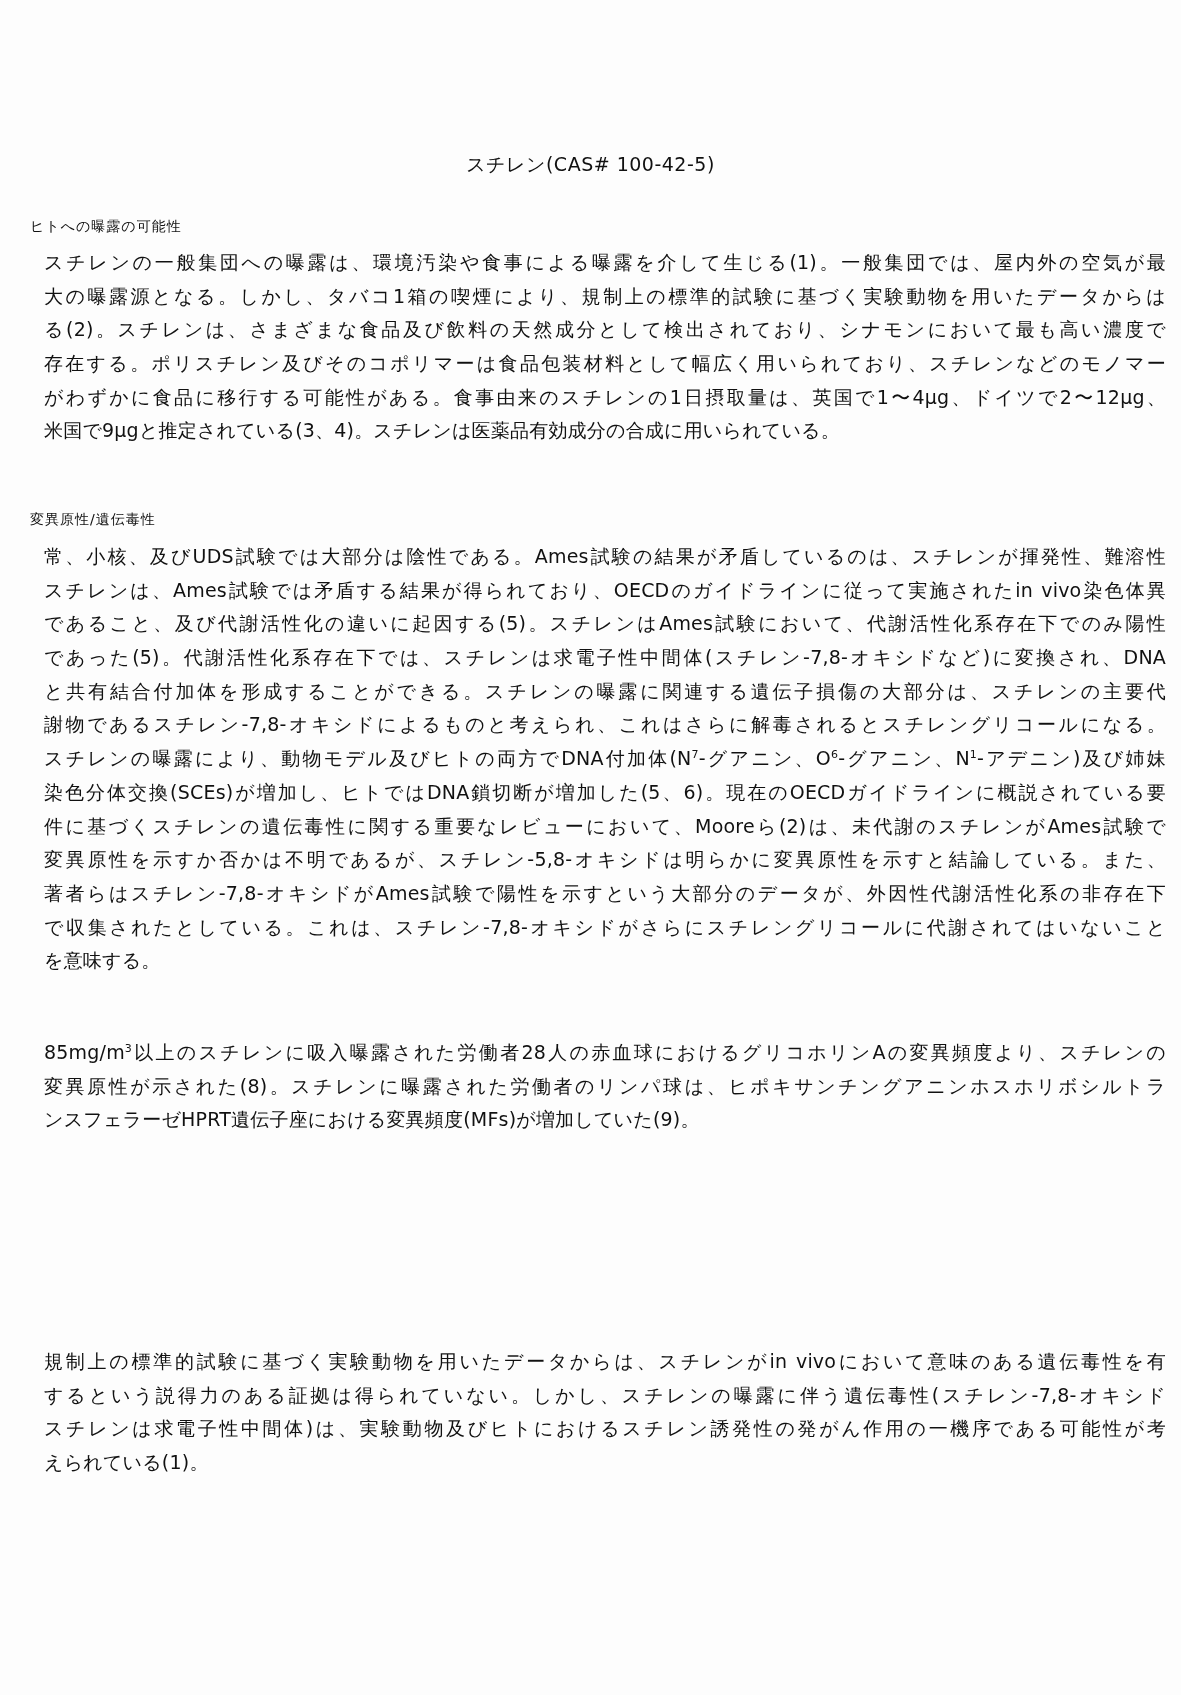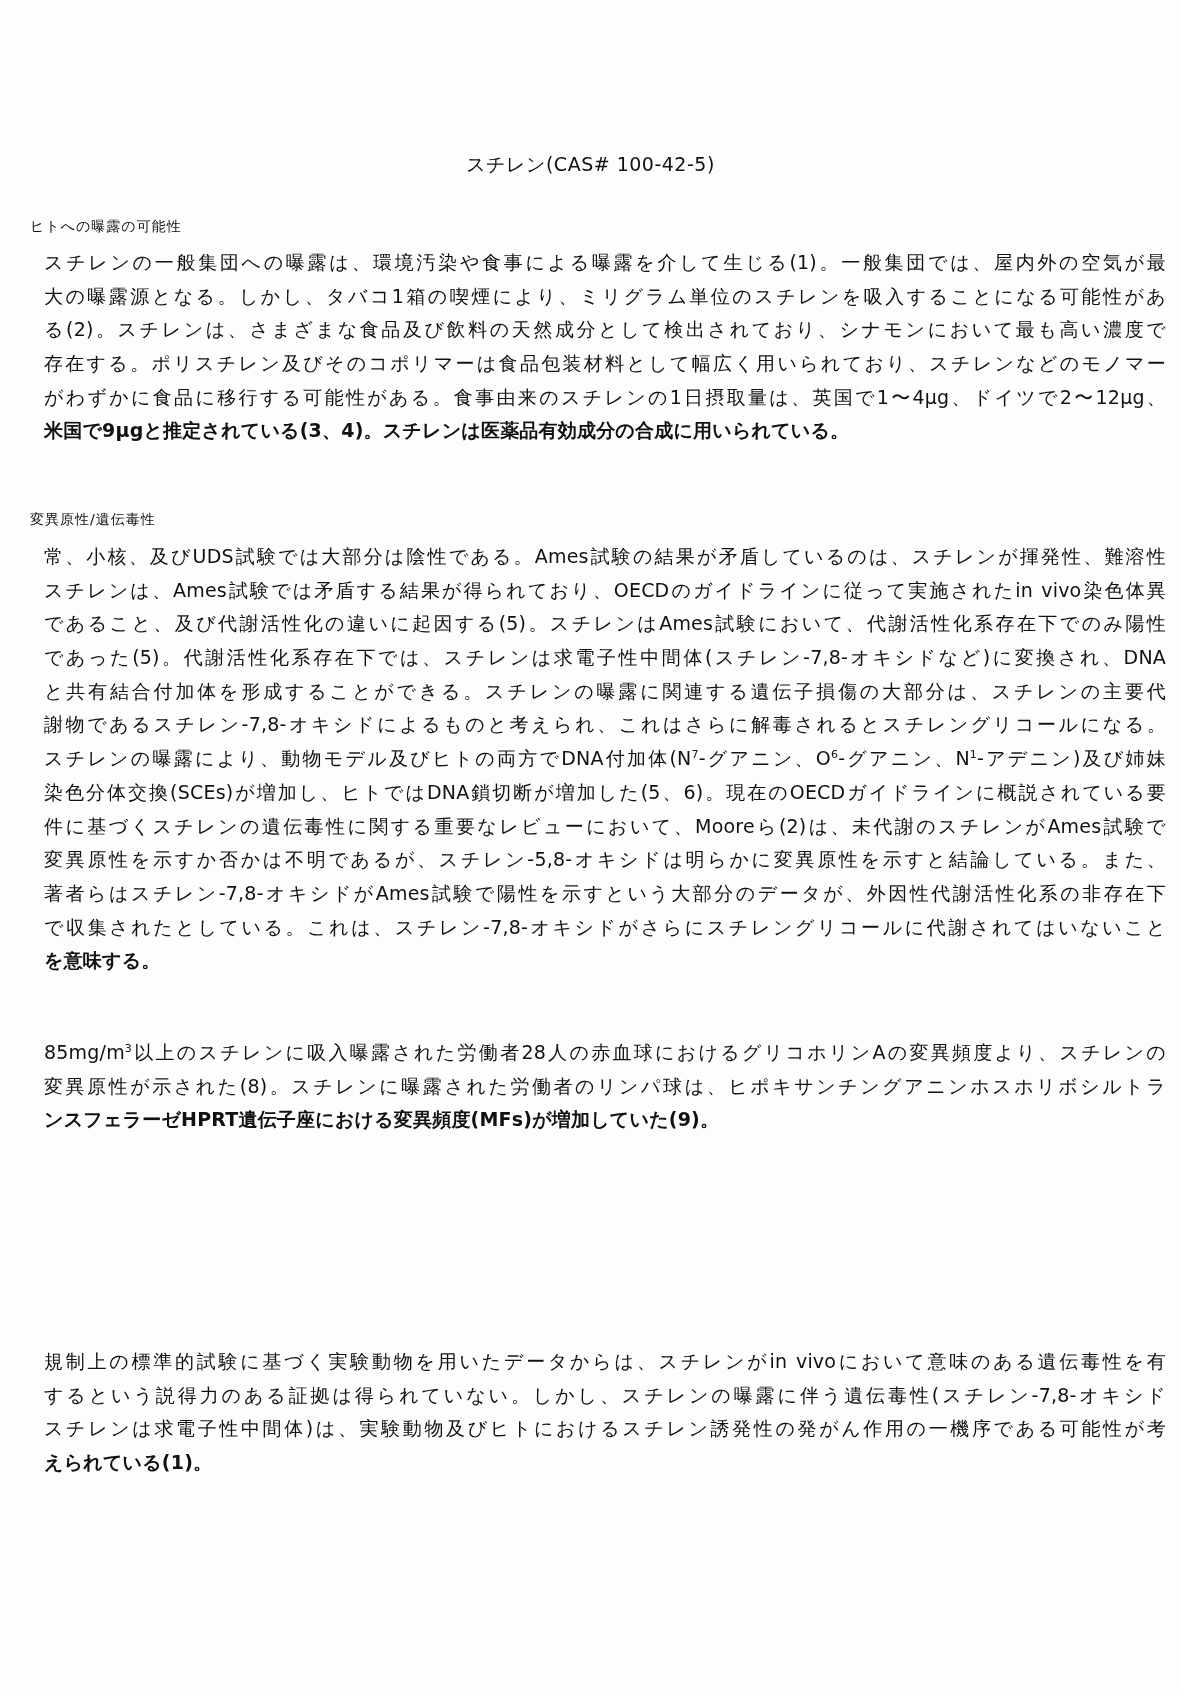--- a/index.html
+++ b/index.html
@@ -18,33 +18,33 @@
   }
   .heading {
     position: absolute; left: 30px; font-size: 14px; letter-spacing: 1px;
   }
   .para { position: absolute; left: 30px; width: 1122px; margin-left: 14px; }
   .line {
     height: 33.7px; line-height: 33.7px; font-size: 19px;
     white-space: nowrap; text-align: justify; text-align-last: justify;
     letter-spacing: 0.2px; overflow: visible;
   }
-  .line.last { text-align-last: left; font-weight: bold; }
+  .line.last { text-align-last: left; }
   sup { font-size: 11px; line-height: 0; vertical-align: 7px; }
 </style>
 </head>
 <body>
 
 <div class="page">
   <div class="title">スチレン(CAS# 100-42-5)</div>
 
   <div class="heading" style="top:218px">ヒトへの曝露の可能性</div>
   <div class="para" style="top:246px">
       <div class="line">スチレンの一般集団への曝露は、環境汚染や食事による曝露を介して生じる(1)。一般集団では、屋内外の空気が最</div>
-      <div class="line">大の曝露源となる。しかし、タバコ1箱の喫煙により、ミリグラム単位のスチレンを吸入することになる可能性があ</div>
+      <div class="line">大の曝露源となる。しかし、タバコ1箱の喫煙により、規制上の標準的試験に基づく実験動物を用いたデータからは</div>
       <div class="line">る(2)。スチレンは、さまざまな食品及び飲料の天然成分として検出されており、シナモンにおいて最も高い濃度で</div>
       <div class="line">存在する。ポリスチレン及びそのコポリマーは食品包装材料として幅広く用いられており、スチレンなどのモノマー</div>
       <div class="line">がわずかに食品に移行する可能性がある。食事由来のスチレンの1日摂取量は、英国で1〜4μg、ドイツで2〜12μg、</div>
       <div class="line last">米国で9μgと推定されている(3、4)。スチレンは医薬品有効成分の合成に用いられている。</div>
     </div>
 
   <div class="heading" style="top:511px">変異原性/遺伝毒性</div>
   <div class="para" style="top:540px">
       <div class="line">常、小核、及びUDS試験では大部分は陰性である。Ames試験の結果が矛盾しているのは、スチレンが揮発性、難溶性</div>
       <div class="line">スチレンは、Ames試験では矛盾する結果が得られており、OECDのガイドラインに従って実施されたin vivo染色体異</div>

